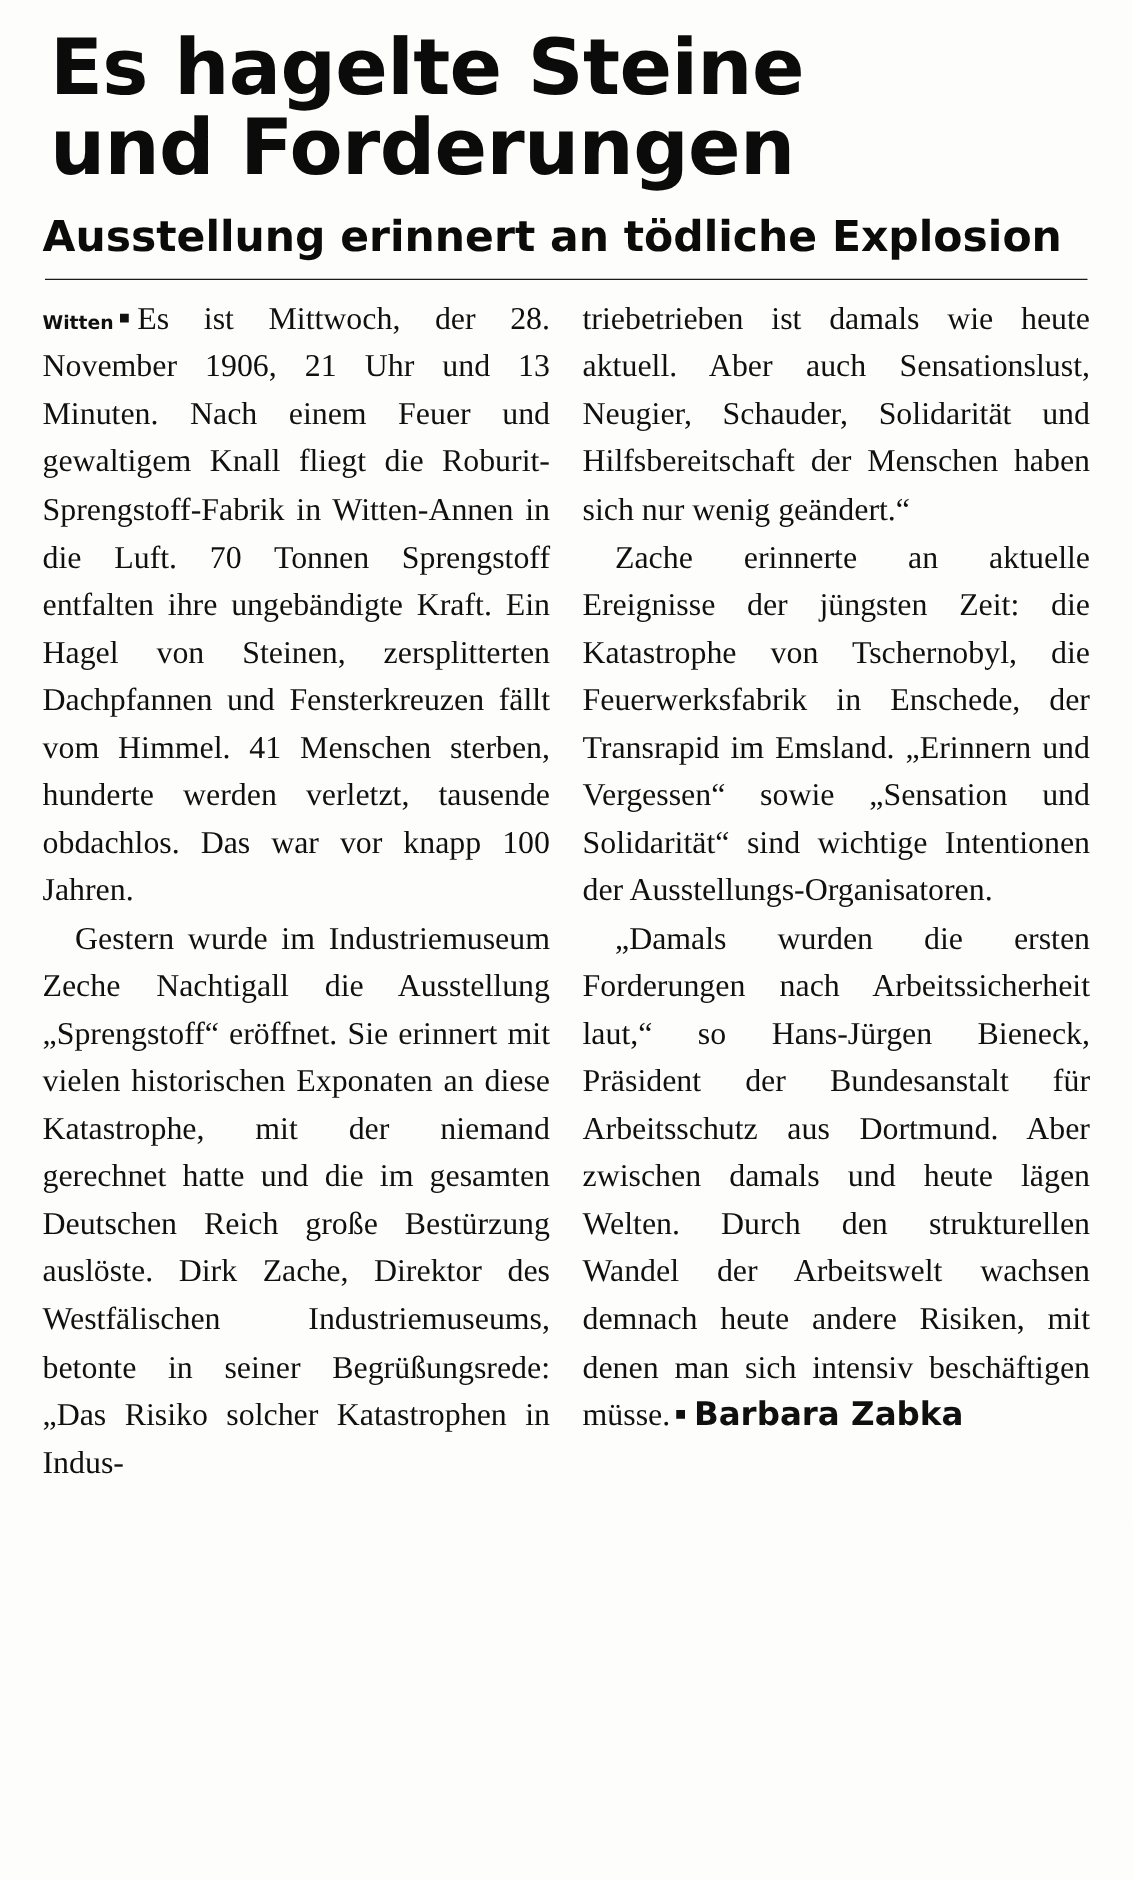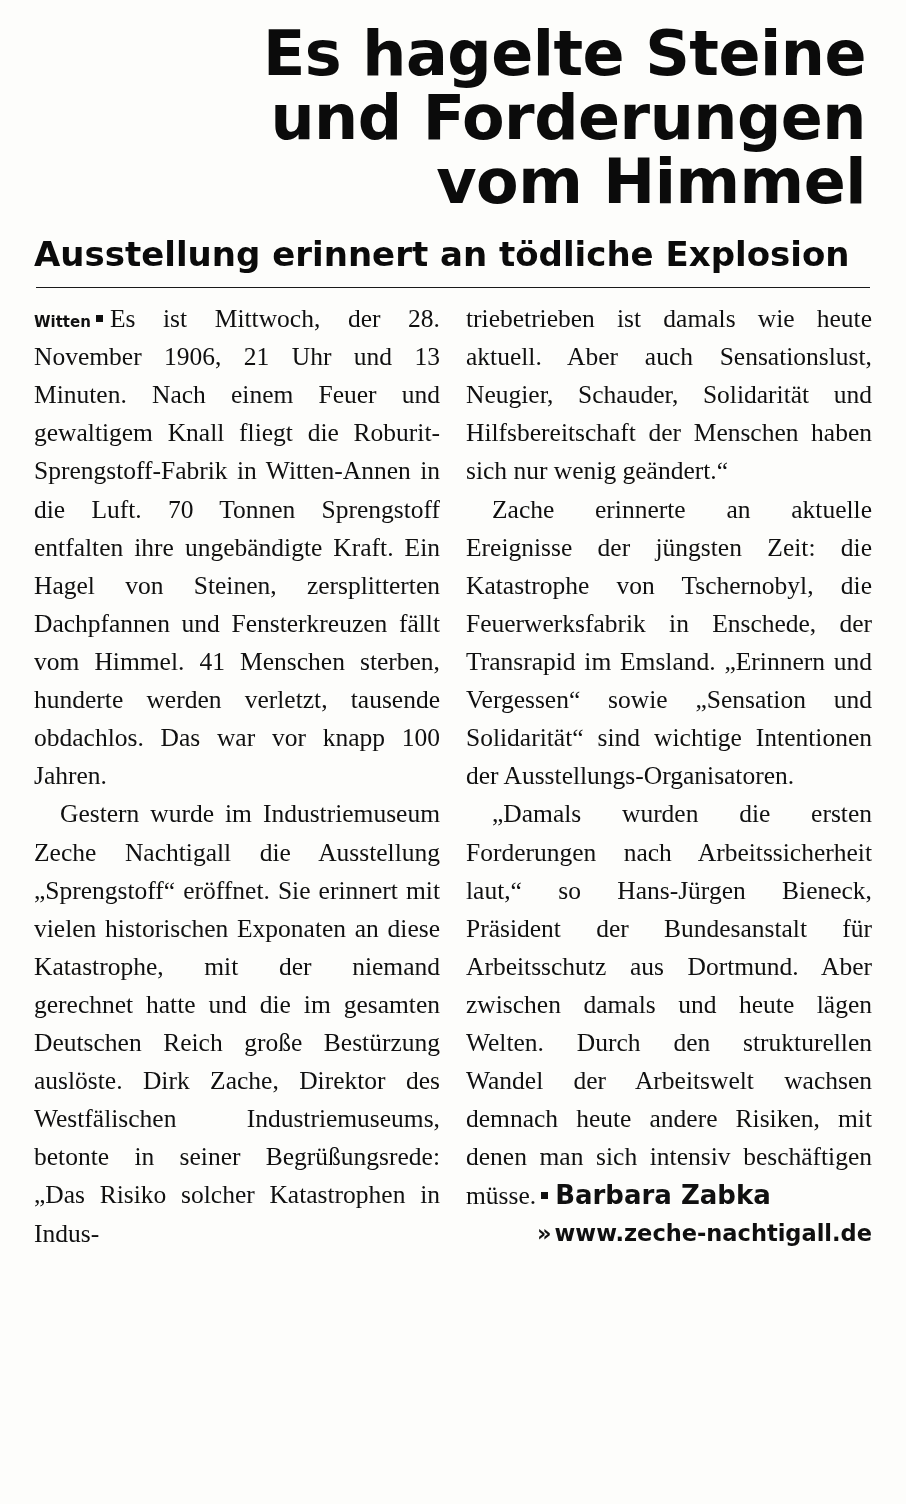--- a/index.html
+++ b/index.html
@@ -20,21 +20,21 @@
     height: 1504px;
     box-sizing: border-box;
     padding: 18px 34px 8px 34px;
     background: #fdfdfb;
   }
   .headline {
     font-family: "DejaVu Sans", sans-serif;
     font-weight: 700;
     font-size: 62px;
     line-height: 1.03;
-    text-align: right;
+    text-align: left;
     letter-spacing: -0.5px;
     color: #0b0b0b;
     margin: 4px 0 0 0;
     padding: 0 6px;
   }
   .headline .hl-line {
     display: block;
     white-space: nowrap;
   }
   .subhead {
@@ -110,35 +110,33 @@
   }
 </style>
 </head>
 <body>
 
 <div class="page">
 
   <h1 class="headline">
     <span class="hl-line">Es hagelte Steine</span>
     <span class="hl-line">und Forderungen</span>
-    <span class="hl-line">vom Himmel</span>
   </h1>
 
   <h2 class="subhead">Ausstellung erinnert an tödliche Explosion</h2>
 
   <hr class="rule">
 
   <div class="columns">
 
     <div class="col">
       <p class="first"><span class="dateline">Witten</span><span class="bullet-sq"></span><span>Es ist Mittwoch, der 28. November 1906, 21 Uhr und 13 Minuten. Nach einem Feuer und gewaltigem Knall fliegt die Roburit-Sprengstoff-Fabrik in Witten-Annen in die Luft. 70 Tonnen Sprengstoff entfalten ihre ungebändigte Kraft. Ein Hagel von Steinen, zersplitterten Dachpfannen und Fensterkreuzen fällt vom Himmel. 41 Menschen sterben, hunderte werden verletzt, tausende obdachlos. Das war vor knapp 100 Jahren.</span></p>
       <p class="indent">Gestern wurde im Industriemuseum Zeche Nachtigall die Ausstellung „Sprengstoff“ eröffnet. Sie erinnert mit vielen historischen Exponaten an diese Katastrophe, mit der niemand gerechnet hatte und die im gesamten Deutschen Reich große Bestürzung auslöste. Dirk Zache, Direktor des Westfälischen Industriemuseums, betonte in seiner Begrüßungsrede: „Das Risiko solcher Katastrophen in Indus-</p>
     </div>
 
     <div class="col">
       <p class="first">triebetrieben ist damals wie heute aktuell. Aber auch Sensationslust, Neugier, Schauder, Solidarität und Hilfsbereitschaft der Menschen haben sich nur wenig geändert.“</p>
       <p class="indent">Zache erinnerte an aktuelle Ereignisse der jüngsten Zeit: die Katastrophe von Tschernobyl, die Feuerwerksfabrik in Enschede, der Transrapid im Emsland. „Erinnern und Vergessen“ sowie „Sensation und Solidarität“ sind wichtige Intentionen der Ausstellungs-Organisatoren.</p>
       <p class="indent author-line"><span>„Damals wurden die ersten Forderungen nach Arbeitssicherheit laut,“ so Hans-Jürgen Bieneck, Präsident der Bundesanstalt für Arbeitsschutz aus Dortmund. Aber zwischen damals und heute lägen Welten. Durch den strukturellen Wandel der Arbeitswelt wachsen demnach heute andere Risiken, mit denen man sich intensiv beschäftigen müsse.</span><span class="bullet-sq"></span><span class="author">Barbara Zabka</span></p>
-      <div class="source-line"><span class="source-arrow">»</span><span>www.zeche-nachtigall.de</span></div>
     </div>
 
   </div>
 </div>
 
 </body></html>

